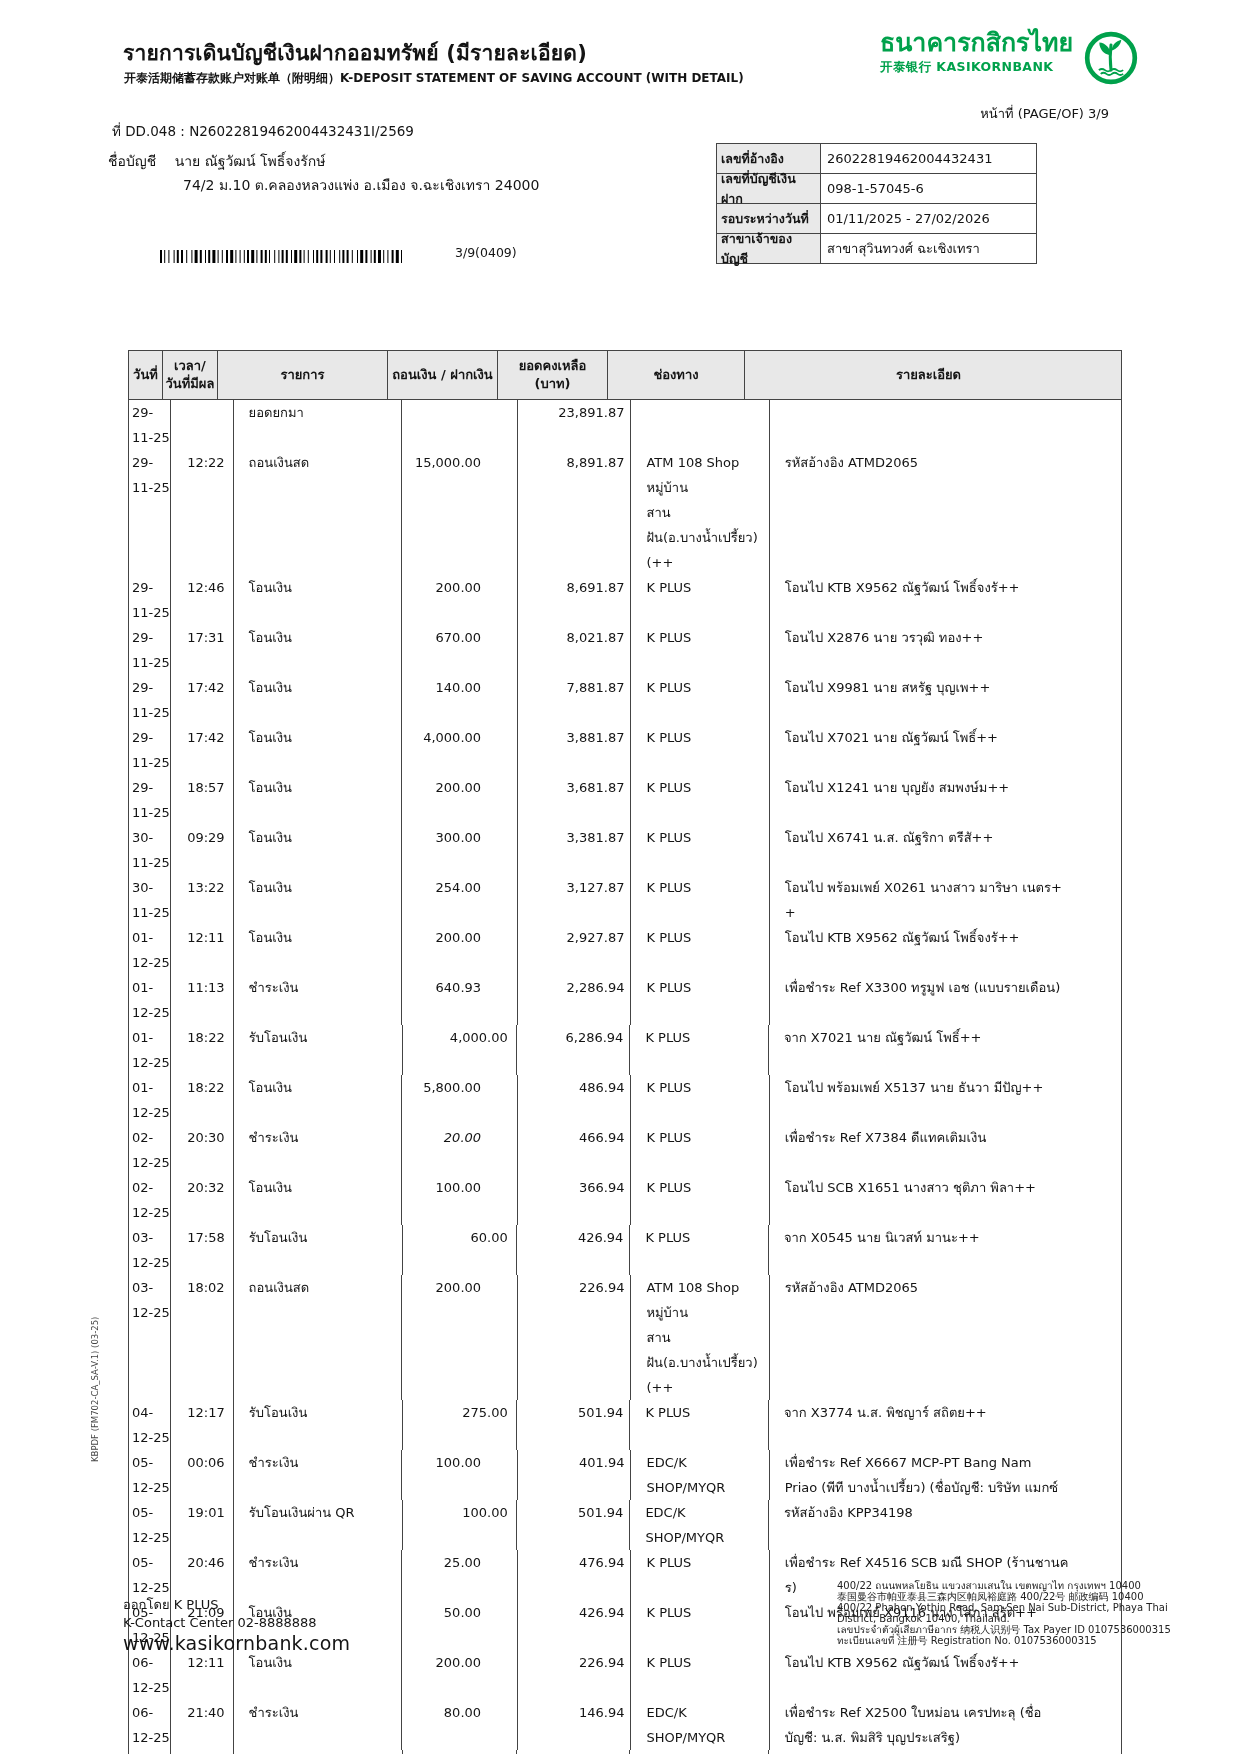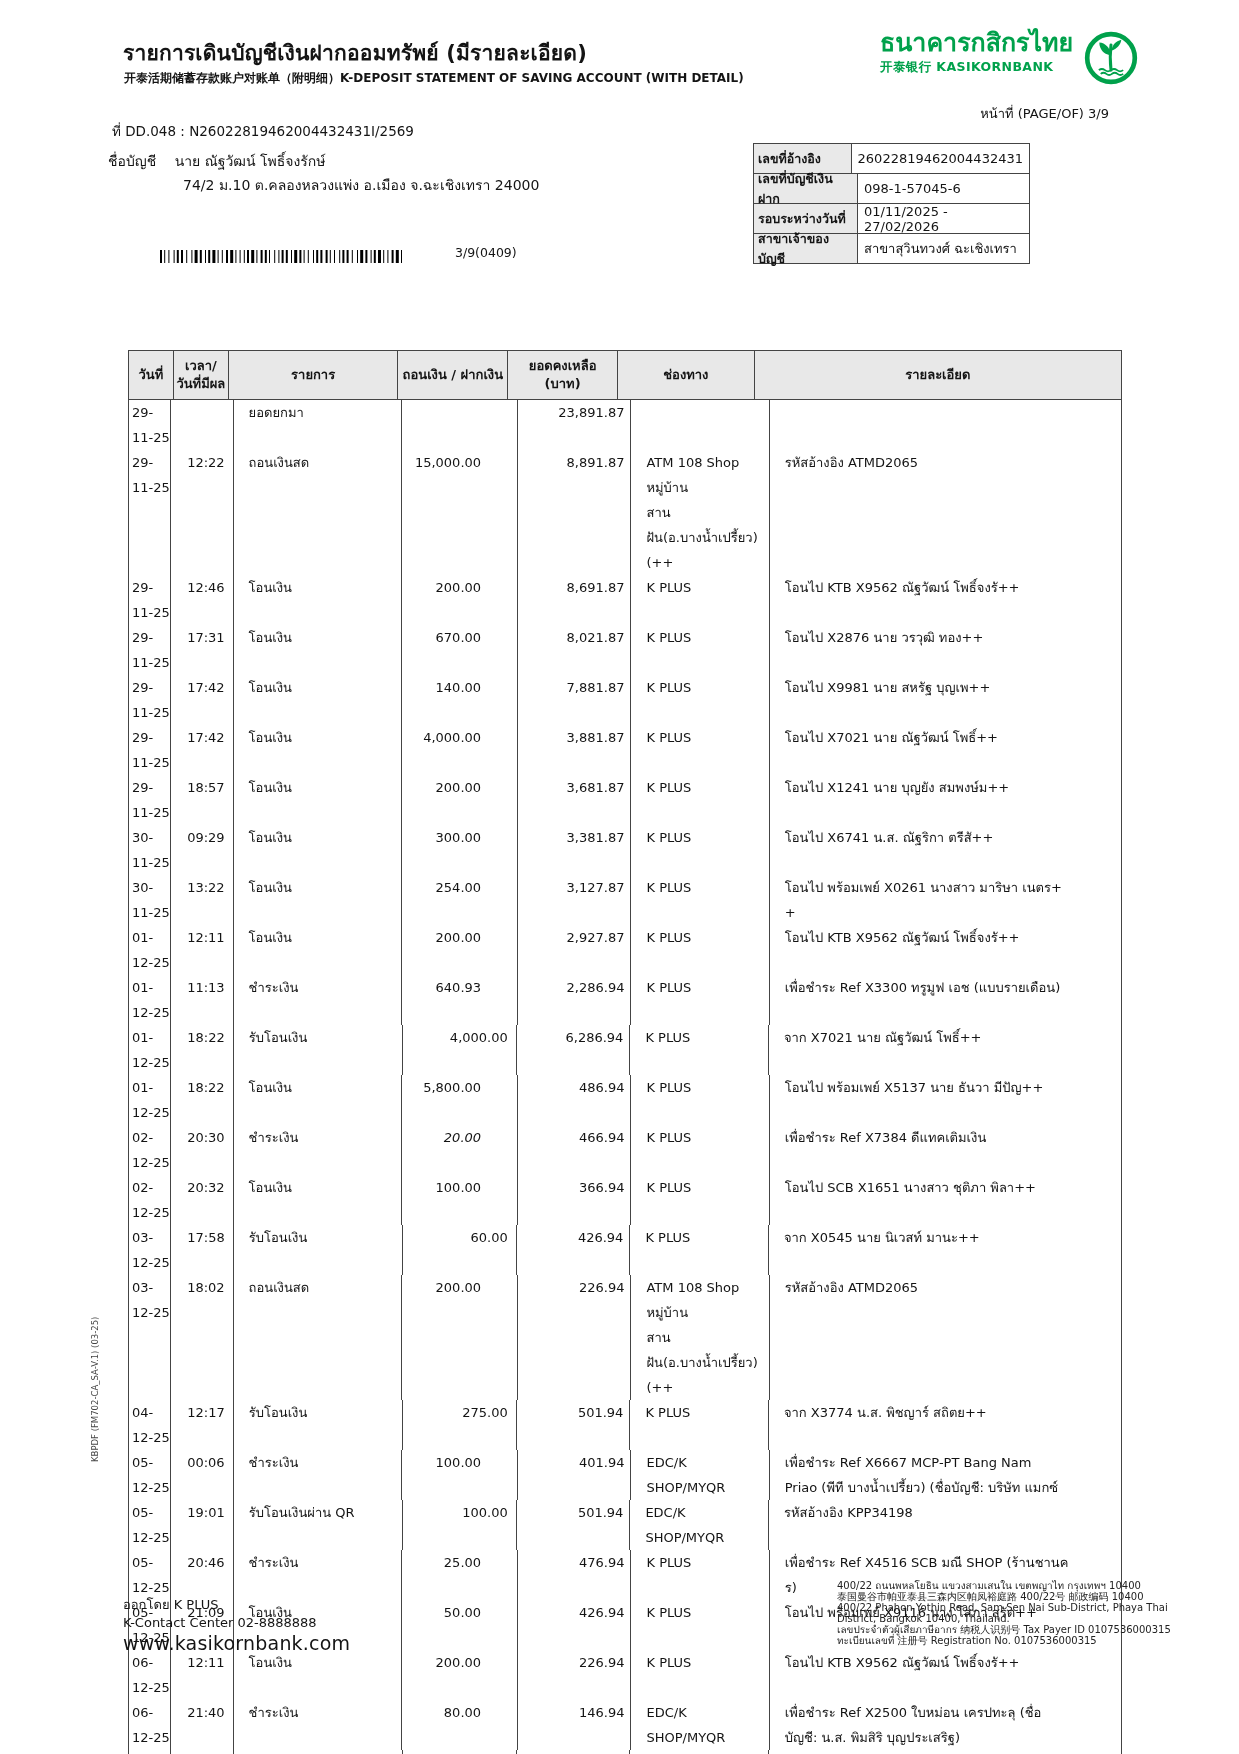--- a/index.html
+++ b/index.html
@@ -17,21 +17,21 @@
   .logo-svg{display:block;}
 
   .page-of{position:absolute;right:130px;top:103px;font-size:13px;}
 
   
   .doc-no{position:absolute;left:112px;top:120px;font-size:13.5px;}
   .acct-line{position:absolute;left:108px;top:150px;font-size:14px;}
   .acct-line .lbl{margin-right:14px;}
   .addr-line{position:absolute;left:183px;top:174px;font-size:14px;}
 
-  .info-box{position:absolute;left:753px;top:143px;width:277px;border:1px solid #444;border-bottom:none;box-sizing:border-box;}
+  .info-box{position:absolute;left:716px;top:143px;width:321px;border:1px solid #444;border-bottom:none;box-sizing:border-box;}
   .info-row{display:flex;height:30px;border-bottom:1px solid #444;box-sizing:border-box;}
   .info-label{width:104px;background:#e9e9e9;border-right:1px solid #444;box-sizing:border-box;
               display:flex;align-items:center;padding:0 4px;font-size:12.5px;font-weight:bold;}
   .info-value{flex:1;display:flex;align-items:center;padding:0 6px;font-size:13px;}
 
   
   .barcode{position:absolute;left:160px;top:250px;}
   .barcode-caption{position:absolute;left:455px;top:245px;font-size:12.5px;}
 
   
@@ -171,21 +171,21 @@
       <rect x="223.19999999999962" y="0" width="1" height="13" fill="#000"></rect>
       <rect x="227.3999999999996" y="0" width="1" height="13" fill="#000"></rect>
       <rect x="231.5999999999996" y="0" width="2" height="13" fill="#000"></rect>
       <rect x="235.79999999999959" y="0" width="3" height="13" fill="#000"></rect>
       <rect x="240.99999999999957" y="0" width="1" height="13" fill="#000"></rect>
     </svg>
   <div class="barcode-caption">3/9(0409)</div>
 
   <div class="txn-table">
     <div class="txn-header" id="txnHeader">
-        <div class="hcell" style="width: 45px;">วันที่</div>
+        <div class="hcell" style="width: 34px;">วันที่</div>
         <div class="hcell" style="width: 55px;">เวลา/
 วันที่มีผล</div>
         <div class="hcell" style="width: 170px;">รายการ</div>
         <div class="hcell" style="width: 110px;">ถอนเงิน / ฝากเงิน</div>
         <div class="hcell" style="width: 110px;">ยอดคงเหลือ
 (บาท)</div>
         <div class="hcell" style="width: 137px;">ช่องทาง</div>
         <div class="hcell" style="width: 367px;">รายละเอียด</div>
       </div>
     <div class="txn-body" id="txnBody">

